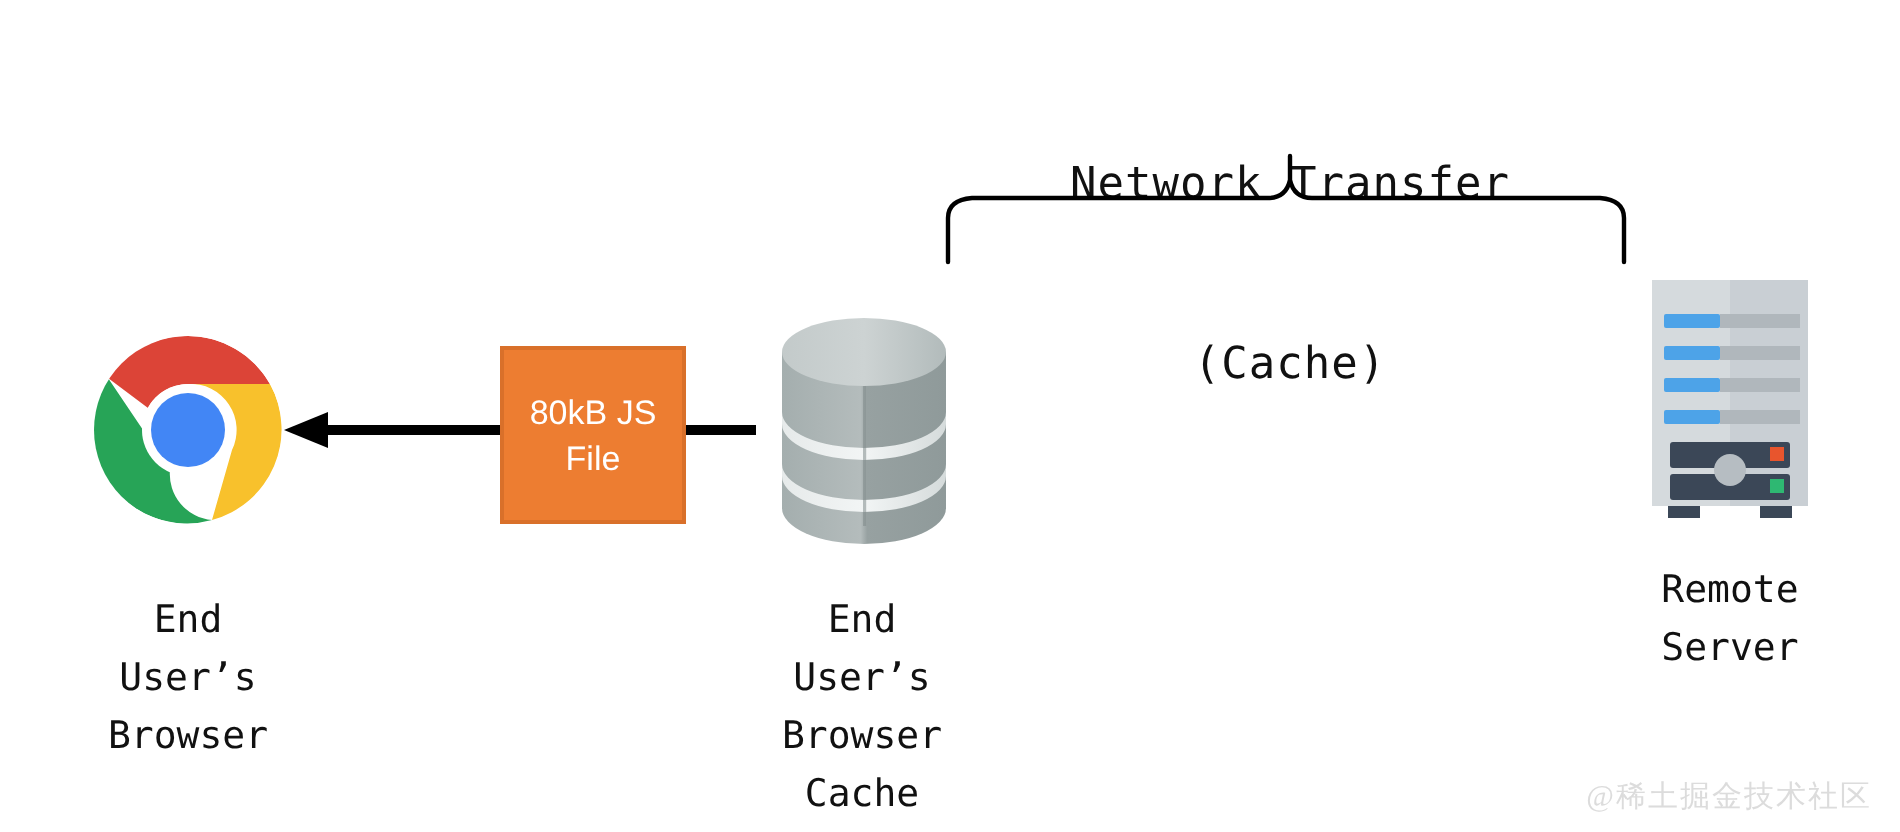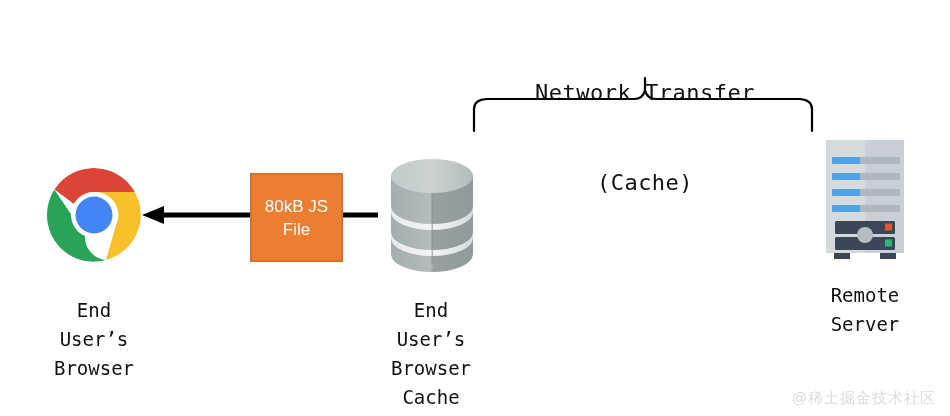--- a/index.html
+++ b/index.html
@@ -110,21 +110,21 @@
   .caption-cache   { left: 348px; top: 296px; width: 166px; }
   .caption-server  { left: 792px; top: 281px; width: 146px; }
 
   
   .watermark {
     position: absolute;
     right: 14px;
     bottom: 8px;
     font-size: 15px;
     color: #dcdcdc;
-    font-family: Liberation Sans, sans-serif;
+    font-family: Liberation Serif, serif;
     letter-spacing: 1px;
   }
 </style>
 </head>
 <body>
 
 <div class="stage">
 
   <div class="headline">
     <div>Network Transfer</div>

